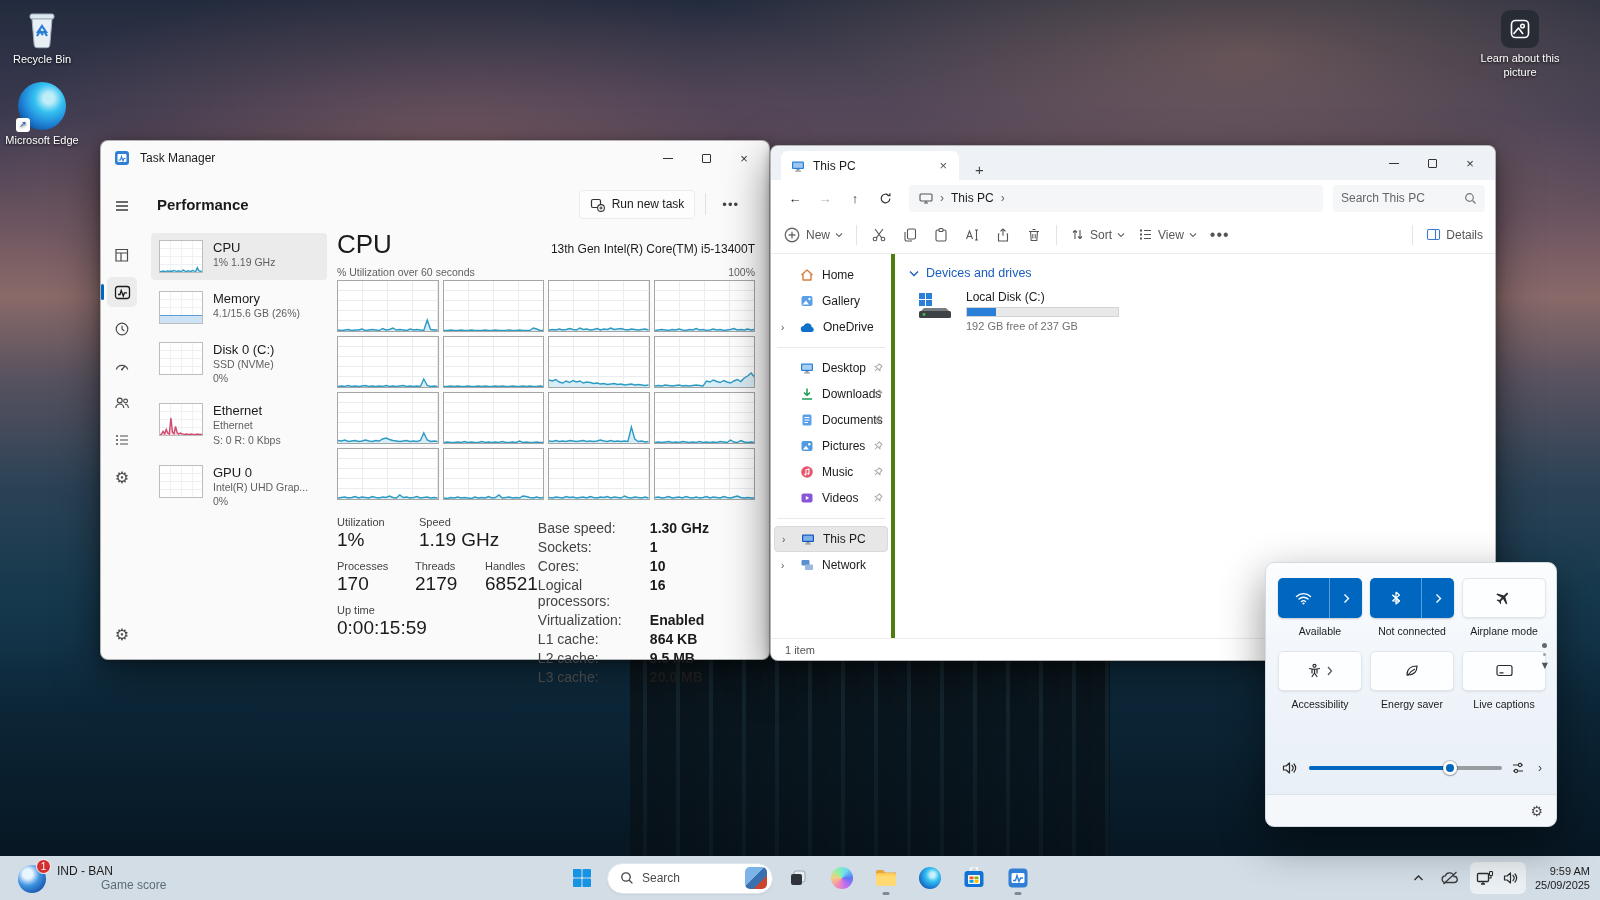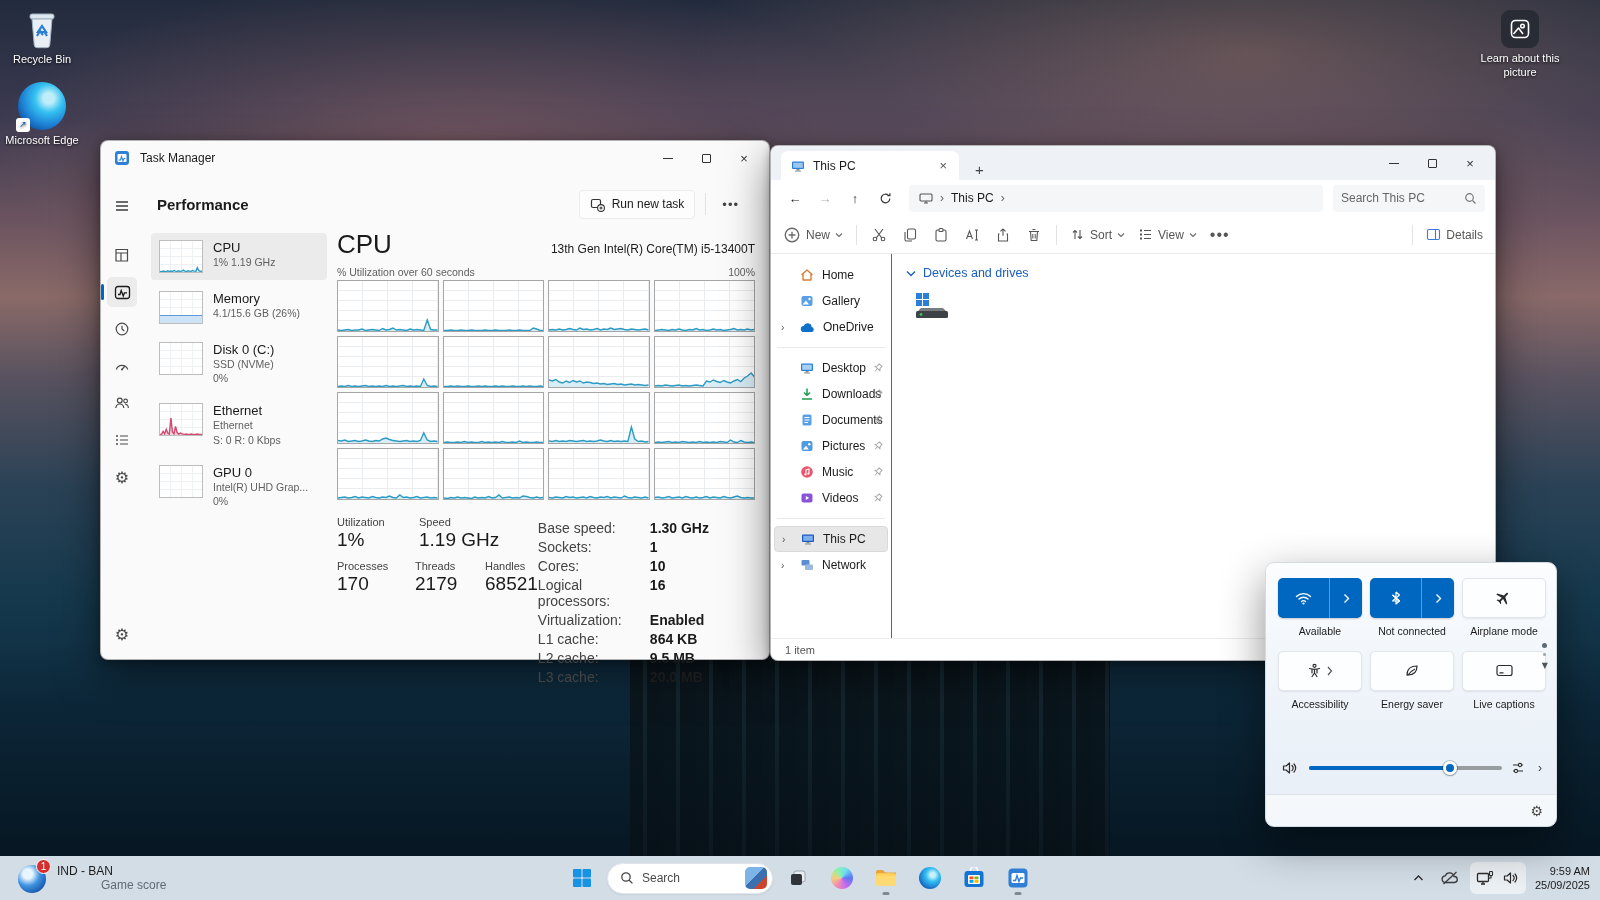--- a/index.html
+++ b/index.html
@@ -82,21 +82,21 @@
   .tlabel{font-size:12px;color:#565656;}
   .tgroup{display:flex;align-items:center;gap:5px;}
   .tsep{width:1px;height:20px;background:#e3e3e3;}
   .fx-body{position:absolute;top:108px;bottom:22px;left:0;right:0;display:flex;}
   .fx-side{width:120px;padding-top:8px;font-size:12px;color:#1b1b1b;position:relative;}
   .sb-item{height:26px;display:flex;align-items:center;gap:8px;padding-left:26px;position:relative;border-radius:4px;margin:0 3px;}
   .sb-item.sel{background:#e7e7e7;border:1px solid #d9d9d9;}
   .sb-chev{position:absolute;left:7px;font-size:10px;color:#555;}
   .sb-pin{position:absolute;right:5px;transform:rotate(42deg);opacity:.75;}
   .sb-div{height:1px;background:#e9e9e9;margin:7px 6px;}
-  .fx-main{flex:1;border-left:1px solid #4d7c0f;padding:12px 0 0 14px;}
+  .fx-main{flex:1;border-left:4px solid #4d7c0f;padding:12px 0 0 14px;}
   .sect{display:flex;align-items:center;gap:7px;font-size:12.5px;color:#1a5dbe;}
   .drive{display:flex;gap:11px;margin:10px 0 0 8px;align-items:flex-start;}
   .drive .dn{font-size:12px;color:#1b1b1b;margin-bottom:3px;}
   .dbar{width:153px;height:10px;background:#e9e9e9;border:1px solid #d2d2d2;margin-bottom:3px;}
   .dbar-fill{height:100%;background:#2a7fd8;}
   .dfree{font-size:11px;color:#707070;}
   .fx-status{position:absolute;bottom:0;left:0;right:0;height:22px;border-top:1px solid #ececec;display:flex;align-items:center;padding-left:14px;font-size:11px;color:#555;background:#fff;border-radius:0 0 8px 8px;}
 
   
   .qs{position:absolute;left:1265px;top:562px;width:292px;height:265px;border-radius:9px;z-index:40;overflow:hidden;
@@ -448,20 +448,26 @@
             </span>
           <span class="scell" style="min-width:50px;">
               <div class="sl">Threads</div>
               <div class="sv">2179</div>
             </span>
           <span class="scell">
               <div class="sl">Handles</div>
               <div class="sv">68521</div>
             </span>
         </div>
+        <div class="srow">
+          <span class="scell">
+              <div class="sl">Up time</div>
+              <div class="sv">0:00:15:59</div>
+            </span>
+        </div>
       </div>
       <div class="kv">
         <span class="kl">Base speed:</span>
           <span class="kvv">1.30 GHz</span>
         <span class="kl">Sockets:</span>
           <span class="kvv">1</span>
         <span class="kl">Cores:</span>
           <span class="kvv">10</span>
         <span class="kl">Logical processors:</span>
           <span class="kvv">16</span>
@@ -738,20 +744,27 @@
       <div class="drive">
         <svg width="38" height="30" viewBox="0 0 38 30">
           <rect x="2" y="3" width="6" height="6" fill="#2a7fd8"></rect>
             <rect x="9" y="3" width="6" height="6" fill="#2a7fd8"></rect>
             <rect x="2" y="10" width="6" height="6" fill="#2a7fd8"></rect>
             <rect x="9" y="10" width="6" height="6" fill="#2a7fd8"></rect>
           <path d="M4 21l3-3h22l3 3z" fill="#777c80"></path>
           <rect x="2" y="21" width="32" height="7" rx="1.5" fill="#3c4246"></rect>
           <circle cx="7" cy="24.5" r="1.4" fill="#3fbf4f"></circle>
         </svg>
+        <span>
+          <div class="dn">Local Disk (C:)</div>
+          <div class="dbar">
+              <div class="dbar-fill" style="width: 19%;"></div>
+            </div>
+          <div class="dfree">192 GB free of 237 GB</div>
+        </span>
       </div>
     </div>
   </div>
   <div class="fx-status">
     <span>1 item</span>
   </div>
 </div>
 
 <div class="qs">
   <div class="qs-grid">

